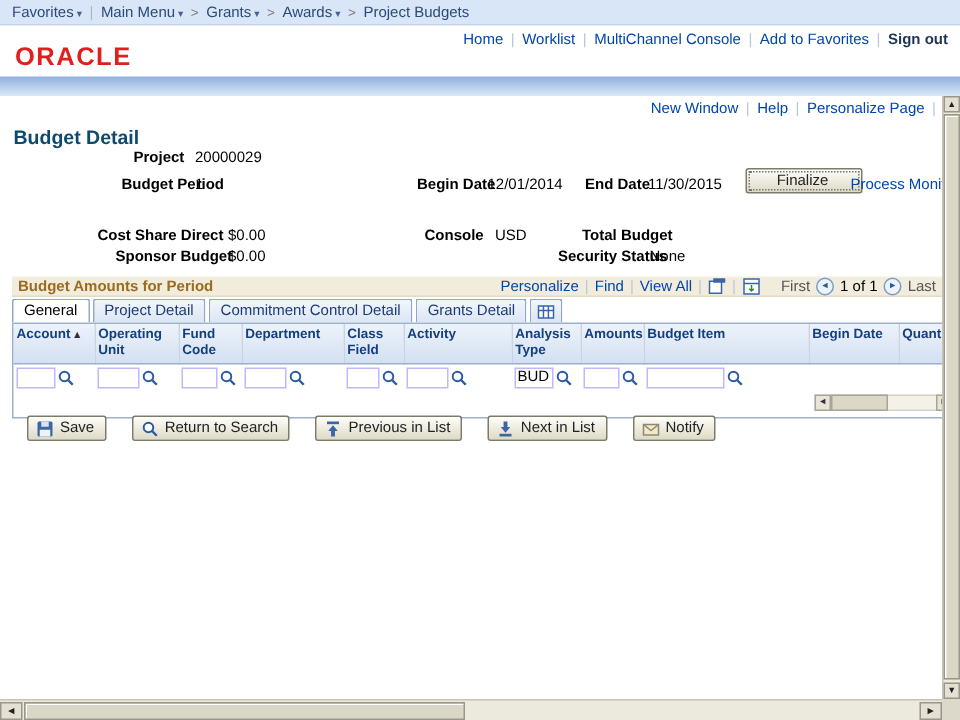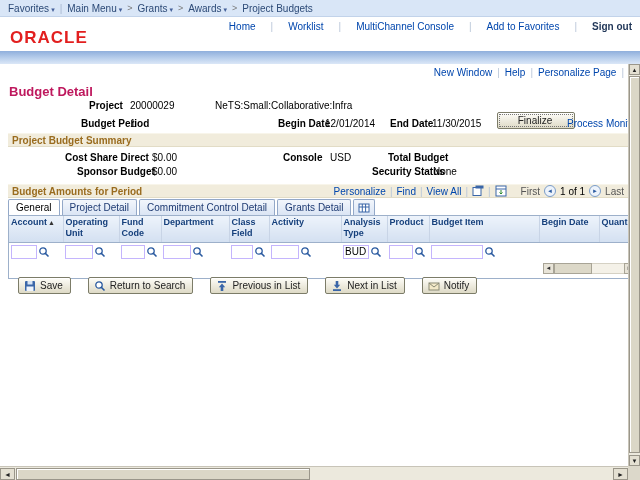--- a/index.html
+++ b/index.html
@@ -14,33 +14,33 @@
     border-bottom:1px solid #c2d3ea; display:flex; align-items:center; padding:0 8px; gap:5px;
     color:#2c4a77; font-size:10px; }
   .crumb { cursor:pointer; white-space:nowrap; }
   .dd-arrow { font-size:7px; margin-left:2px; color:#44609a; }
   .crumb-sep { color:#777; font-size:9px; }
   .crumb-pipe { color:#a8b8cf; }
 
   
   .topheader { position:absolute; top:17px; left:0; width:640px; height:34px; background:#fff; }
   .oracle-logo { position:absolute; left:10px; top:11px; color:#e21f1f; font-size:17px; font-weight:bold; letter-spacing:1px; }
-  .header-links { position:absolute; right:8px; top:4px; display:flex; gap:15px; align-items:center; font-size:10px; }
+  .header-links { position:absolute; right:8px; top:4px; display:flex; gap:5px; align-items:center; font-size:10px; }
   .header-links a { color:#0046ad; }
   .header-links .signout { color:#1f3557; font-weight:bold; }
   .pipe { color:#b9c6d8; }
 
   .blueband { position:absolute; top:51px; left:0; width:640px; height:13px;
     background:linear-gradient(to bottom, #8fafdc 0%, #b9cfec 55%, #dbe7f7 100%); }
 
   .pagebar { position:absolute; top:65px; left:0; width:628px; height:15px; display:flex;
     justify-content:flex-end; align-items:center; gap:5px; padding-right:4px; font-size:10px; }
   .pagebar a { color:#0046ad; }
 
-  .page-title { position:absolute; top:84px; left:9px; font-size:13px; font-weight:bold; color:#be185d; }
+  .page-title { position:absolute; top:84px; left:9px; font-size:13px; font-weight:bold; color:#0c4a6e; }
 
   
   .secbar { position:absolute; left:8px; width:620px; height:14px; background:#f1ecdc;
     border-top:1px solid #f8f5ea; border-bottom:1px solid #e2dcc6; display:flex; align-items:center;
     justify-content:space-between; padding:0 4px; }
   .secbar .sectitle { color:#9a6c1f; font-weight:bold; font-size:10px; }
   .gridbar-right { display:flex; align-items:center; gap:4px; font-size:10px; }
   .gridbar-right a { color:#0046ad; }
   .gbicon { display:inline-block; width:12px; height:12px; cursor:pointer; }
   .pager-btn { width:12px; height:12px; border-radius:50%; border:1px solid #7a9cc8; background:#edf3fb;
@@ -150,37 +150,33 @@
     <a>Help</a>
     <span class="pipe">|</span>
     <a>Personalize Page</a>
     <span class="pipe">|</span>
   </div>
 
   <div class="page-title">Budget Detail</div>
 
   <span class="abs lbl" style="left:89px; top:100px;">Project</span>
   <span class="abs" style="left:130px; top:100px;">20000029</span>
-  <span class="abs" style="left:215px; top:100px;">NeTS:Small:Collaborative:Infra</span>
 
   <span class="abs lbl" style="left:81px; top:118px;">Budget Period</span>
   <span class="abs" style="left:130px; top:118px;">1</span>
   <span class="abs lbl" style="left:278px; top:118px;">Begin Date</span>
   <span class="abs" style="left:325px; top:118px;">12/01/2014</span>
   <span class="abs lbl" style="left:390px; top:118px;">End Date</span>
   <span class="abs" style="left:432px; top:118px;">11/30/2015</span>
 
   <button class="psbtn finalize">
     <span>Finalize</span>
   </button>
   <a class="abs" style="left:567px; top:118px; color:#0046ad;">Process Monitor</a>
 
-  <div class="secbar" style="top:133px;">
-    <span class="sectitle">Project Budget Summary</span>
-  </div>
   <span class="abs lbl" style="left:65px; top:152px;">Cost Share Direct</span>
   <span class="abs" style="left:152px; top:152px;">$0.00</span>
   <span class="abs lbl" style="left:283px; top:152px;">Console</span>
   <span class="abs" style="left:330px; top:152px;">USD</span>
   <span class="abs lbl" style="left:388px; top:152px;">Total Budget</span>
   <span class="abs lbl" style="left:77px; top:166px;">Sponsor Budget</span>
   <span class="abs" style="left:152px; top:166px;">$0.00</span>
   <span class="abs lbl" style="left:372px; top:166px;">Security Status</span>
   <span class="abs" style="left:433px; top:166px;">None</span>
 
@@ -252,21 +248,21 @@
           <tr>
         <th>
           <span>Account</span><span class="sort">▲</span>
         </th>
         <th>Operating Unit</th>
         <th>Fund Code</th>
         <th>Department</th>
         <th>Class Field</th>
         <th>Activity</th>
         <th>Analysis Type</th>
-        <th>Product</th>
+        <th>Amounts</th>
         <th>Budget Item</th>
         <th>Begin Date</th>
         <th>Quantity</th>
       </tr>
       <tr>
         <td>
           <input class="gin" style="width: 26px;" value=""><span class="lookup"><svg width="12" height="12" viewBox="0 0 12 12">
                   <circle cx="5" cy="5" r="3.2" fill="#fff" stroke="#2a5aa0" stroke-width="1.3"></circle>
                   <line x1="7.5" y1="7.5" x2="10.5" y2="10.5" stroke="#2a5aa0" stroke-width="1.6"></line>
                 </svg></span>

